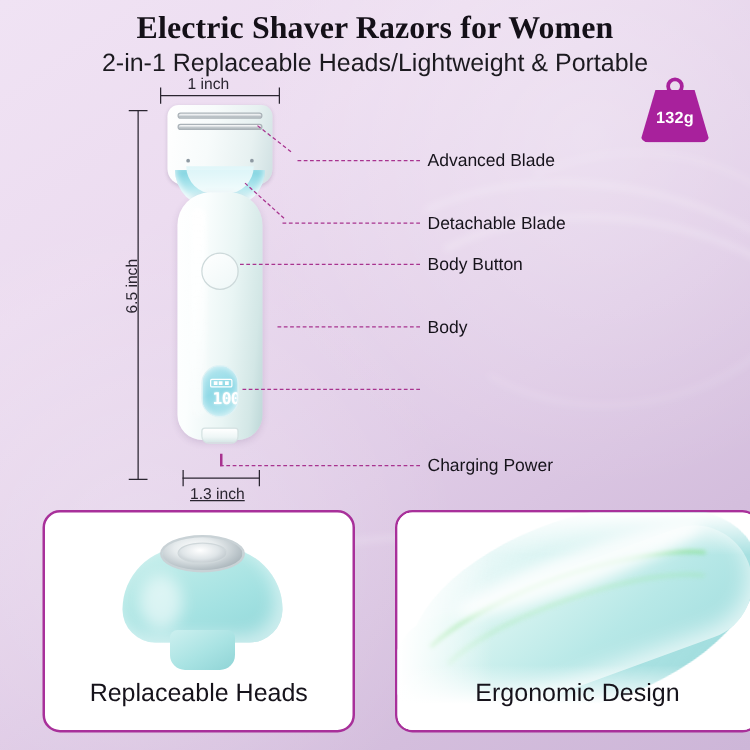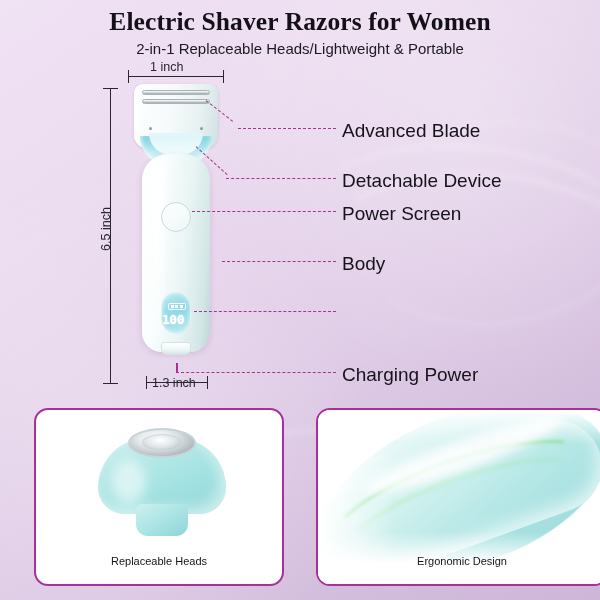--- a/index.html
+++ b/index.html
@@ -71,21 +71,21 @@
     font-size: 25.5px;
     color: #141018;
     letter-spacing: 0.1px;
   }
   #subtitle {
     position: absolute;
     left: 0; top: 40px;
     width: 600px;
     text-align: center;
     font-family: "Liberation Sans", sans-serif;
-    font-size: 15px;
+    font-size: 20px;
     color: #1c1a20;
   }
 
   
   #weight-badge {
     position: absolute;
     left: 512px; top: 62px;
     width: 56px; height: 52px;
   }
   #weight-badge .knob {
@@ -222,21 +222,21 @@
     background: #ffffff;
     display: block;
   }
   #display-screen .batt i:nth-child(1){ left: 1.5px; }
   #display-screen .batt i:nth-child(2){ left: 6px; }
   #display-screen .batt i:nth-child(3){ left: 10.5px; }
   #display-screen .digits {
     position: absolute;
     left: 0; top: 19px;
     width: 30px;
-    text-align: left;
+    text-align: right;
     color: #ffffff;
     font-family: "DejaVu Sans Mono", "Liberation Mono", monospace;
     font-size: 13px;
     font-weight: bold;
     letter-spacing: -0.5px;
     text-shadow: 0 0 2px rgba(255,255,255,0.8);
   }
   
   #charging-port {
     position: absolute;
@@ -279,42 +279,42 @@
     left: 84px; top: 222px;
     transform: rotate(-90deg);
     transform-origin: center center;
     white-space: nowrap;
   }
 
   
   #dim-bot-line   { left: 146px; top: 382px; width: 62px; }
   #dim-bot-tick-l { left: 146px; top: 376px; height: 13px; }
   #dim-bot-tick-r { left: 207px; top: 376px; height: 13px; }
-  #dim-bot-label  { left: 152px; top: 376px; }
+  #dim-bot-label  { left: 152px; top: 388px; text-decoration: underline; }
 
   
   .leader {
     position: absolute;
     height: 0;
     border-top: 1.6px dashed #a8338f;
   }
   .leader-diag {
     position: absolute;
     height: 0;
     border-top: 1.6px dashed #a8338f;
     transform-origin: left center;
   }
   .leader-stub {
     position: absolute;
     width: 1.6px;
     background: #a8338f;
   }
   .callout-label {
     position: absolute;
-    font-size: 19px;
+    font-size: 14px;
     color: #16131b;
     font-family: "Liberation Sans", sans-serif;
     white-space: nowrap;
   }
 
   
   .card {
     position: absolute;
     background: #ffffff;
     border: 2.4px solid #a8309a;
@@ -322,21 +322,21 @@
     box-sizing: border-box;
     overflow: hidden;
   }
   #card-left  { left: 34px;  top: 408px; width: 250px; height: 178px; }
   #card-right { left: 316px; top: 408px; width: 292px; height: 178px; }
   .card-caption {
     position: absolute;
     bottom: 17px;
     width: 100%;
     text-align: center;
-    font-size: 11px;
+    font-size: 20px;
     color: #16131b;
     font-family: "Liberation Sans", sans-serif;
   }
 
   
   #rep-head { position: absolute; left: 62px; top: 18px; width: 128px; height: 110px; }
   #rep-head .dome {
     position: absolute;
     left: 0; top: 10px;
     width: 128px; height: 76px;
@@ -450,20 +450,25 @@
 
   <div class="swirl swirl-a"></div>
   <div class="swirl swirl-b"></div>
   <div class="swirl swirl-c"></div>
   <div class="swirl swirl-d"></div>
   <div class="swirl swirl-e"></div>
 
   <div id="title">Electric Shaver Razors for Women</div>
   <div id="subtitle">2-in-1 Replaceable Heads/Lightweight &amp; Portable</div>
 
+  <div id="weight-badge">
+    <div class="knob"></div>
+    <div class="mass"></div>
+    <div class="mass-label">132g</div>
+  </div>
 
   <div id="device">
     <div id="head">
       <div class="foil foil-1"></div>
       <div class="foil foil-2"></div>
       <div class="dot dot-l"></div>
       <div class="dot dot-r"></div>
     </div>
     <div id="joint">
       <div class="inner"></div>
@@ -497,24 +502,24 @@
   <div class="tick-v" id="dim-bot-tick-l"></div>
   <div class="tick-v" id="dim-bot-tick-r"></div>
   <div class="dim-label" id="dim-bot-label">1.3 inch</div>
 
   <div class="leader-diag" style="left:206px; top:100px; width:34px; transform:rotate(38deg);"></div>
   <div class="leader" style="left:238px; top:128px; width:98px;"></div>
   <div class="callout-label" style="left:342px; top:120px;">Advanced Blade</div>
 
   <div class="leader-diag" style="left:196px; top:146px; width:42px; transform:rotate(42deg);"></div>
   <div class="leader" style="left:226px; top:178px; width:110px;"></div>
-  <div class="callout-label" style="left:342px; top:170px;">Detachable Device</div>
+  <div class="callout-label" style="left:342px; top:170px;">Detachable Blade</div>
 
   <div class="leader" style="left:192px; top:211px; width:144px;"></div>
-  <div class="callout-label" style="left:342px; top:203px;">Power Screen</div>
+  <div class="callout-label" style="left:342px; top:203px;">Body Button</div>
 
   <div class="leader" style="left:222px; top:261px; width:114px;"></div>
   <div class="callout-label" style="left:342px; top:253px;text-align:center;">Body</div>
 
   <div class="leader" style="left:194px; top:311px; width:142px;"></div>
 
   <div class="leader-stub" style="left:176px; top:363px; height:10px;"></div>
   <div class="leader" style="left:176px; top:372px; width:160px;"></div>
   <div class="callout-label" style="left:342px; top:364px;">Charging Power</div>
 

